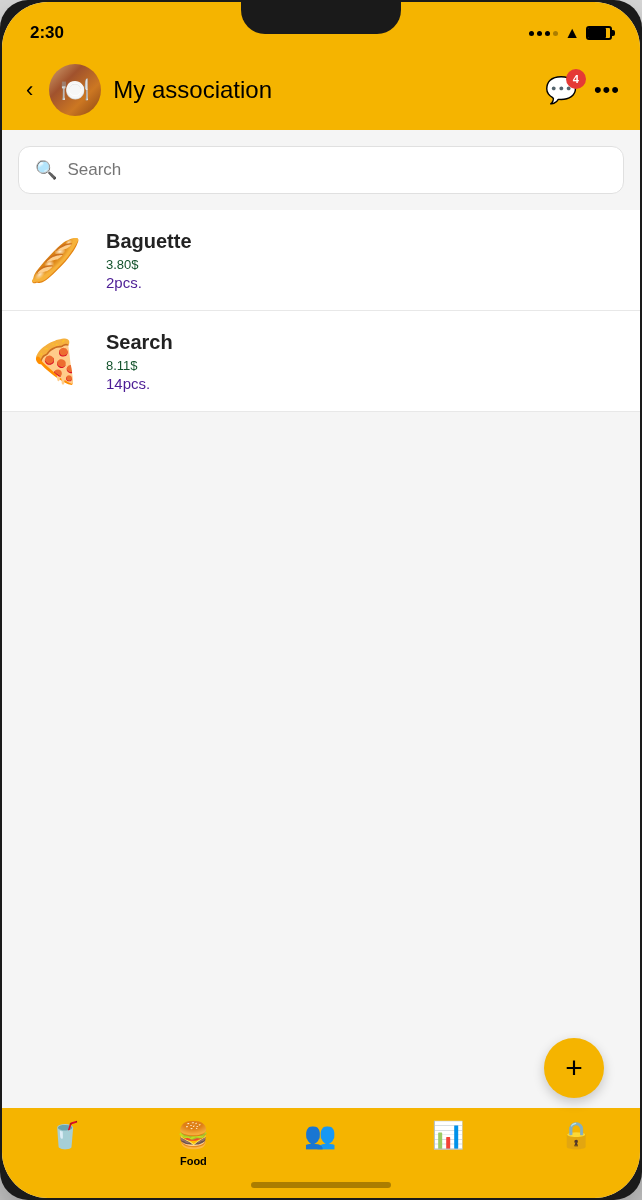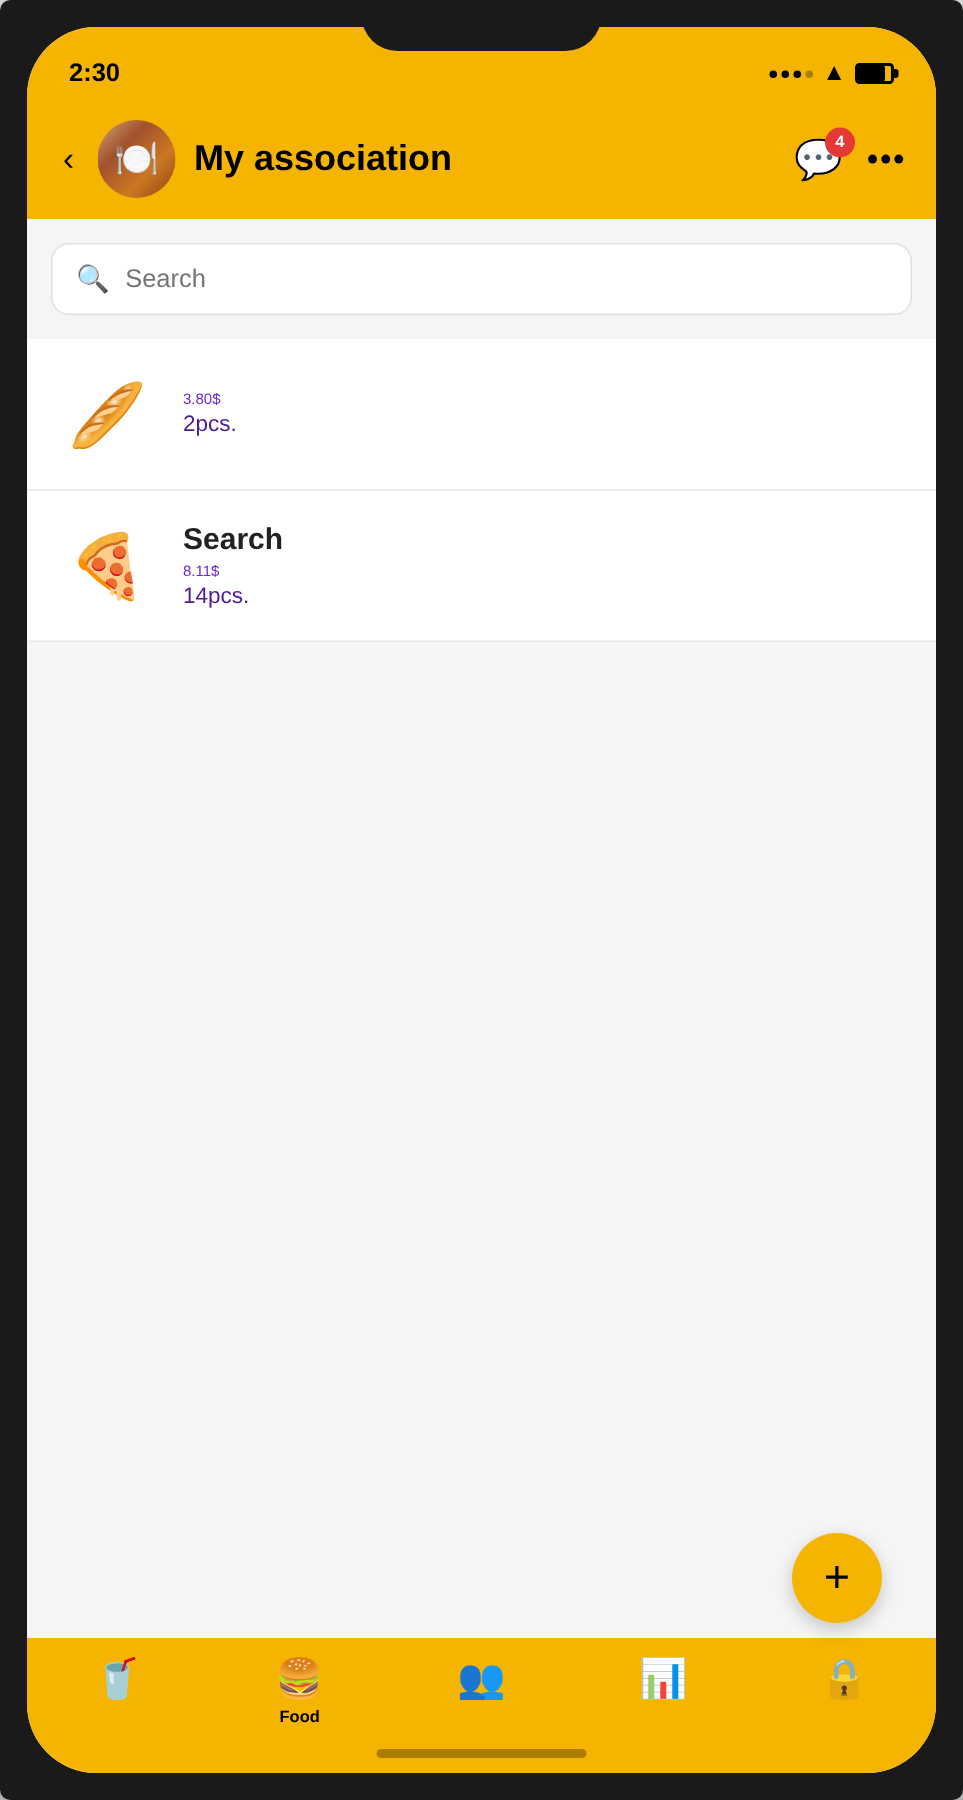--- a/index.html
+++ b/index.html
@@ -8,23 +8,23 @@
       display: flex;
       justify-content: center;
       align-items: center;
       min-height: 100vh;
       font-family: -apple-system, BlinkMacSystemFont, 'Segoe UI', sans-serif;
     }
     .phone-wrapper {
       width: 642px;
       height: 1200px;
       background: #1a1a1a;
-      border-radius: 7px;
+      border-radius: 28px;
       position: relative;
-      padding: 18px;
+      padding: 2px;
       box-shadow: 0 30px 80px rgba(0,0,0,0.5);
     }
     .phone-screen {
       width: 100%;
       height: 100%;
       background: #f5f5f5;
       border-radius: 46px;
       overflow: hidden;
       position: relative;
       display: flex;
@@ -106,21 +106,21 @@
     }
     .avatar-img {
       width: 100%; height: 100%;
       background: linear-gradient(135deg, #d4a574, #a0522d, #cc7722, #8b4513);
       display: flex; align-items: center; justify-content: center;
       font-size: 24px;
     }
     .header-title {
       flex: 1;
       font-size: 24px;
-      font-weight: 700;
+      font-weight: 400;
       color: #000;
     }
     .header-actions {
       display: flex;
       align-items: center;
       gap: 16px;
     }
     .notification-btn {
       position: relative;
       cursor: pointer;
@@ -210,22 +210,22 @@
     .item-info {
       flex: 1;
     }
     .item-name {
       font-size: 20px;
       font-weight: 600;
       color: #222;
       margin-bottom: 4px;
     }
     .item-price {
-      font-size: 10px;
-      color: #6d28d9;
+      font-size: 13px;
+      color: #14532d;
       margin-bottom: 2px;
     }
     .item-qty {
       font-size: 15px;
       color: #4c1d95;
     }
     
     .fab {
       position: absolute;
       bottom: 100px;
@@ -334,20 +334,21 @@
           <span class="search-icon-el">🔍</span>
           <input class="search-input" type="text" placeholder="Search" style="">
         </div>
       </div>
 
       <div class="items-list">
 
         <div class="list-item">
           <div class="item-image baguette-img">🥖</div>
           <div class="item-info">
+            <div class="item-name">Baguette</div>
             <div class="item-price">3.80$</div>
             <div class="item-qty">2pcs.</div>
           </div>
         </div>
 
         <div class="list-item">
           <div class="item-image pizza-img">🍕</div>
           <div class="item-info">
             <div class="item-name">Search</div>
             <div class="item-price">8.11$</div>

